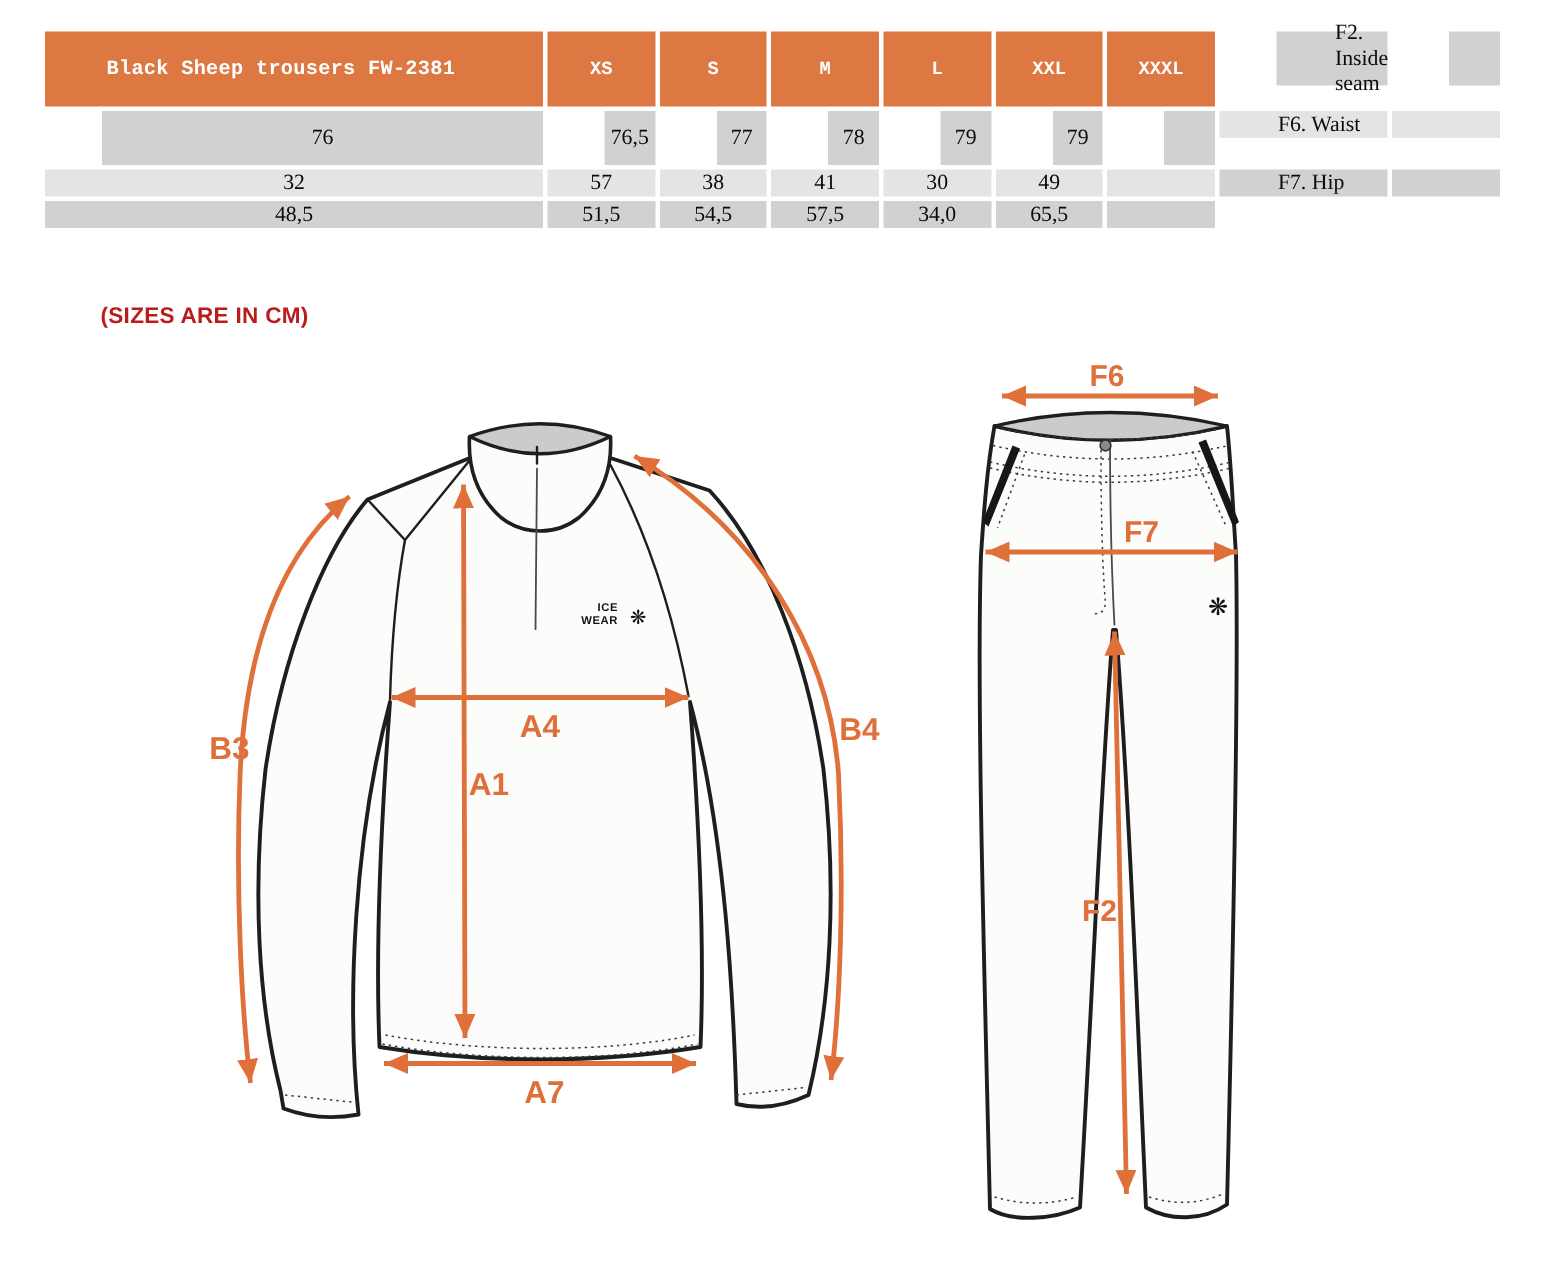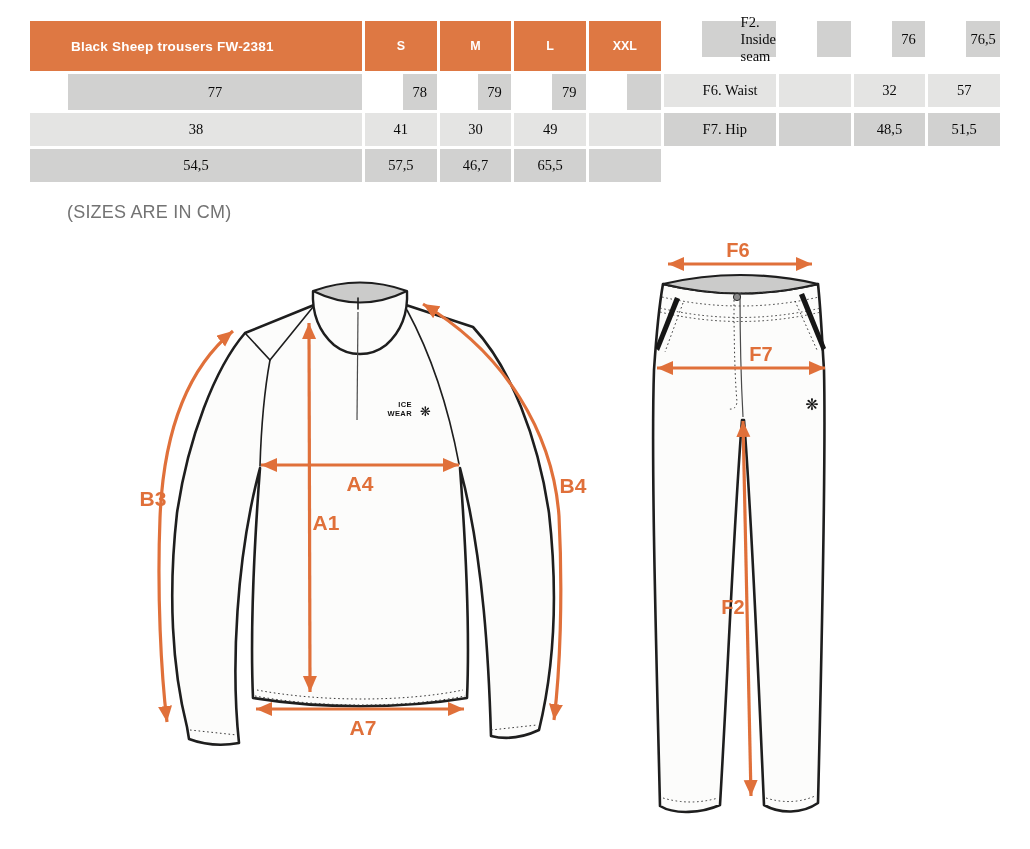--- a/index.html
+++ b/index.html
@@ -3,30 +3,30 @@
 <meta charset="utf-8">
 <style>
   html,body{margin:0;padding:0;background:#ffffff;}
   .canvas{position:relative;width:1030px;height:849px;background:#ffffff;
           font-family:"Liberation Sans",sans-serif;overflow:hidden;}
 
   
   .size-table{position:absolute;left:30px;top:21px;width:970px;
               display:grid;grid-template-columns:332px repeat(8,1fr);gap:3px;}
   .cell{display:flex;align-items:center;justify-content:center;box-sizing:border-box;}
-  .head{background:#DE7843;color:#ffffff;font-weight:bold;font-size:12.5px;height:50px;}
+  .head{background:#DE7843;color:#ffffff;font-weight:bold;font-size:12.5px;height:50px;font-family:Liberation Mono, monospace;}
   .head.title{justify-content:flex-start;padding-left:41px;font-size:13.5px;letter-spacing:.2px;}
-  .rh1{height:36px;margin-left:38px;} .rh2{height:33px;}
+  .rh1{height:36px;margin-left:38px;} .rh2{height:18px;}
   .dark{background:#D1D1D0;} .light{background:#E4E4E3;}
   .lbl{justify-content:flex-start;padding-left:39px;}
   .lbl,.val{font-family:"Liberation Serif",serif;font-size:14.5px;color:#0a0a0a;}
 
   
-  .note{position:absolute;left:67px;top:202px;color:#737373;font-size:18px;
-        font-weight:400;letter-spacing:.2px;}
+  .note{position:absolute;left:67px;top:202px;color:#b91c1c;font-size:15px;
+        font-weight:700;letter-spacing:.2px;}
 
   
   svg.shirt{position:absolute;left:120px;top:248px;}
   svg.trousers{position:absolute;left:630px;top:240px;}
   .outline{fill:#FCFCFB;stroke:#1E1E1E;stroke-width:2.6;stroke-linejoin:round;stroke-linecap:round;}
   .collar{fill:#FCFCFB;stroke:#1E1E1E;stroke-width:2.4;stroke-linejoin:round;}
   .opening{fill:#CBCBCA;stroke:#1E1E1E;stroke-width:2.2;stroke-linejoin:round;}
   .seam{fill:none;stroke:#1E1E1E;stroke-width:1.6;stroke-linecap:round;}
   .thin{fill:none;stroke:#4a4a4a;stroke-width:1.2;}
   .dots{fill:none;stroke:#3a3a3a;stroke-width:1;stroke-dasharray:1.6 2.7;}
@@ -38,24 +38,26 @@
   .glyph{fill:#111;font-family:"DejaVu Sans",sans-serif;}
   .pocket{fill:#161616;stroke:none;}
 </style>
 </head>
 <body>
 
 <div class="canvas">
 
   <div class="size-table">
     <div class="cell head title">Black Sheep trousers FW-2381</div>
+    <div class="cell head">XS</div>
     <div class="cell head">S</div>
     <div class="cell head">M</div>
     <div class="cell head">L</div>
     <div class="cell head">XXL</div>
+    <div class="cell head">XXXL</div>
 
     <div class="cell lbl dark rh1">F2. Inside seam</div>
     <div class="cell val dark rh1"></div>
     <div class="cell val dark rh1">76</div>
     <div class="cell val dark rh1">76,5</div>
     <div class="cell val dark rh1">77</div>
     <div class="cell val dark rh1">78</div>
     <div class="cell val dark rh1">79</div>
     <div class="cell val dark rh1">79</div>
     <div class="cell val dark rh1"></div>
@@ -69,21 +71,21 @@
     <div class="cell val light rh2">30</div>
     <div class="cell val light rh2">49</div>
     <div class="cell val light rh2"></div>
 
     <div class="cell lbl dark rh2">F7. Hip</div>
     <div class="cell val dark rh2"></div>
     <div class="cell val dark rh2">48,5</div>
     <div class="cell val dark rh2">51,5</div>
     <div class="cell val dark rh2">54,5</div>
     <div class="cell val dark rh2">57,5</div>
-    <div class="cell val dark rh2">46,7</div>
+    <div class="cell val dark rh2">34,0</div>
     <div class="cell val dark rh2">65,5</div>
     <div class="cell val dark rh2"></div>
   </div>
 
   <div class="note">(SIZES ARE IN CM)</div>
 
   <svg class="shirt" width="500" height="510" viewBox="0 0 500 510">
     <defs>
       <marker id="ah1e" orient="auto" markerUnits="userSpaceOnUse" markerWidth="17" markerHeight="15" refX="16" refY="7">
         <path d="M0,0 L16,7 L0,14 Z" fill="#E0703A"></path>

